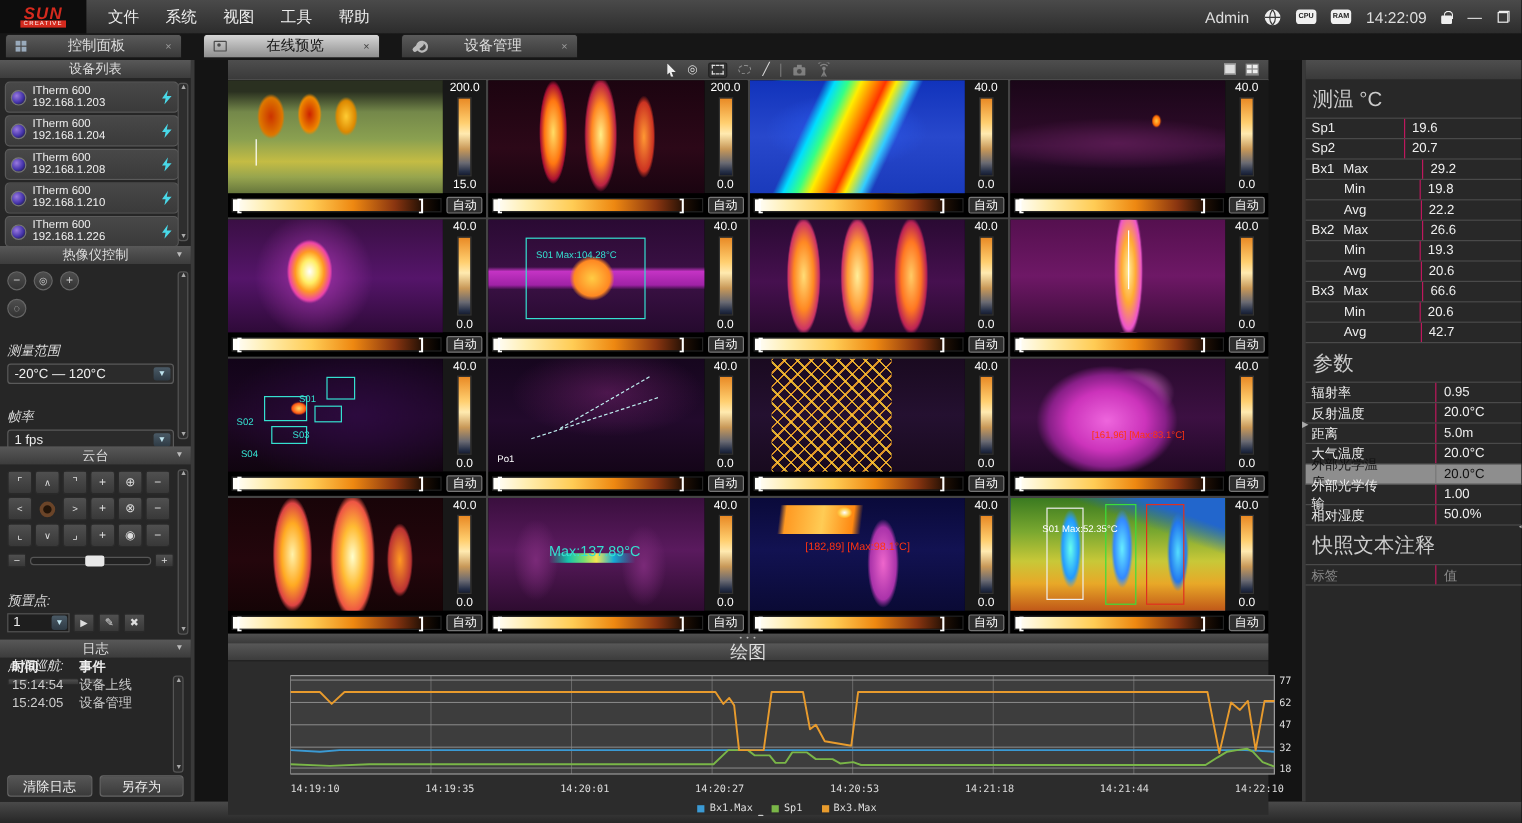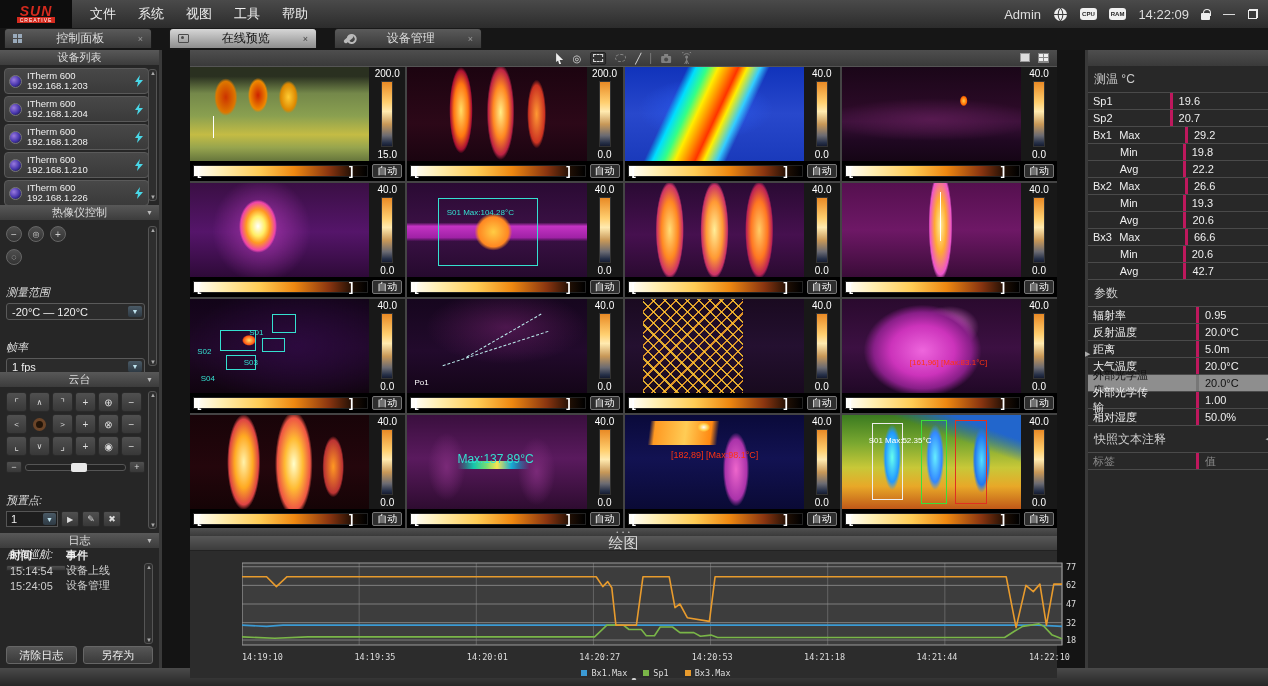--- a/index.html
+++ b/index.html
@@ -210,26 +210,26 @@
   .chartarea { position:relative; width:848px; }
   .xlabels { width:828px; display:flex; justify-content:space-between; font-family:"DejaVu Sans Mono",monospace; font-size:8.5px; color:#ddd; margin-top:1px; }
   .legend { width:828px; display:flex; justify-content:center; gap:16px; margin-top:6px; font-family:"DejaVu Sans Mono",monospace; font-size:8.5px; color:#ddd; }
   .legend .li { display:flex; align-items:center; gap:4px; }
   .legend .sw { width:6px; height:6px; display:inline-block; }
   .ylab { position:absolute; left:905px; top:42px; transform:rotate(90deg); font-size:9px; color:#ddd; }
 
   
   .rightpanel { width:183px; flex:0 0 183px; background:#282828; border-left:3px solid #3a3a3a; display:flex; flex-direction:column; font-size:11px; position:relative; }
   .rp-topstrip { height:16px; flex:0 0 16px; background:linear-gradient(#4e4e4e,#3a3a3a); }
-  .rp-title { padding:5px 6px 4px; color:#ccc; font-size:12px; }
+  .rp-title { padding:5px 6px 4px; color:#ccc; font-size:17px; }
   .mtable { border-top:1px solid #4a4a4a; }
   .mrow { display:flex; height:17px; align-items:center; border-bottom:1px solid #4a4a4a; }
   .mrow .nm { width:40px; padding-left:5px; color:#eee; }
   .mrow .sub { flex:1; color:#eee; }
-  .mrow .val { width:108px; border-left:3px solid #be185d; padding-left:6px; color:#eee; height:100%; display:flex; align-items:center;margin-left:45px; }
+  .mrow .val { width:108px; border-left:1px solid #be185d; padding-left:6px; color:#eee; height:100%; display:flex; align-items:center;margin-left:45px; }
   .mrow.hl { background:#8e8e8e; } .mrow.hl .nm,.mrow.hl .sub,.mrow.hl .val { color:#111; border-left-color:#777; }
   .mrow.ghost .nm,.mrow.ghost .val { color:#8a8a8a; }
   .rp-handle { position:absolute; left:-3px; top:300px; color:#aaa; font-size:7px; }
 
   
   .footer { height:18px; flex:0 0 18px; background:linear-gradient(#4a4a4a,#262626); display:flex; align-items:center; justify-content:center; }
   .footer::after { content:"▲"; color:#ccc; font-size:8px; }
 
   
   .g-focusminus::before{content:"−";} .g-focusauto::before{content:"◎";font-size:8px;} .g-focusplus::before{content:"+";}

